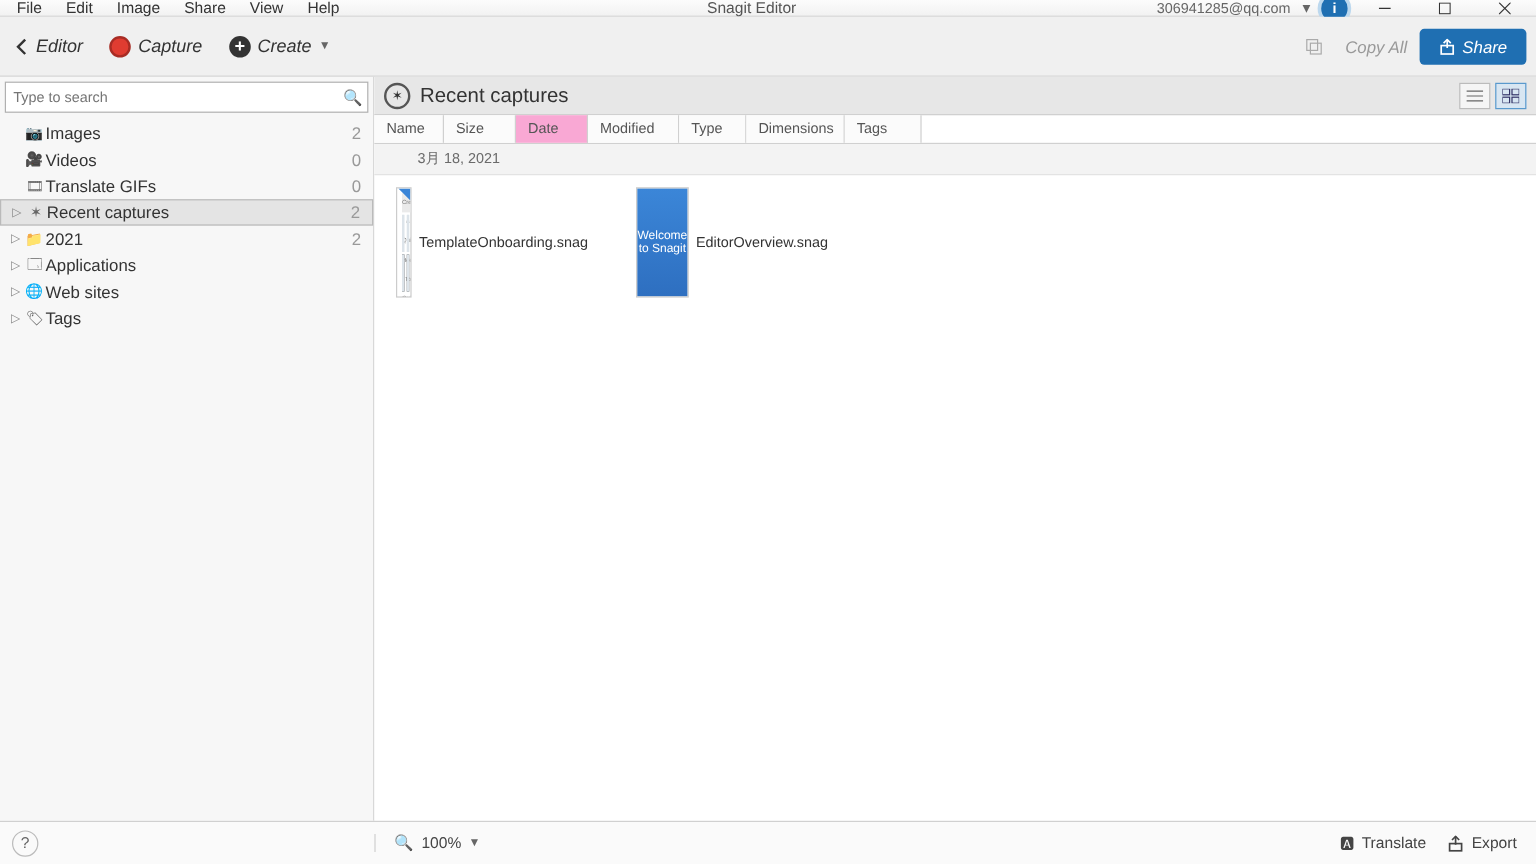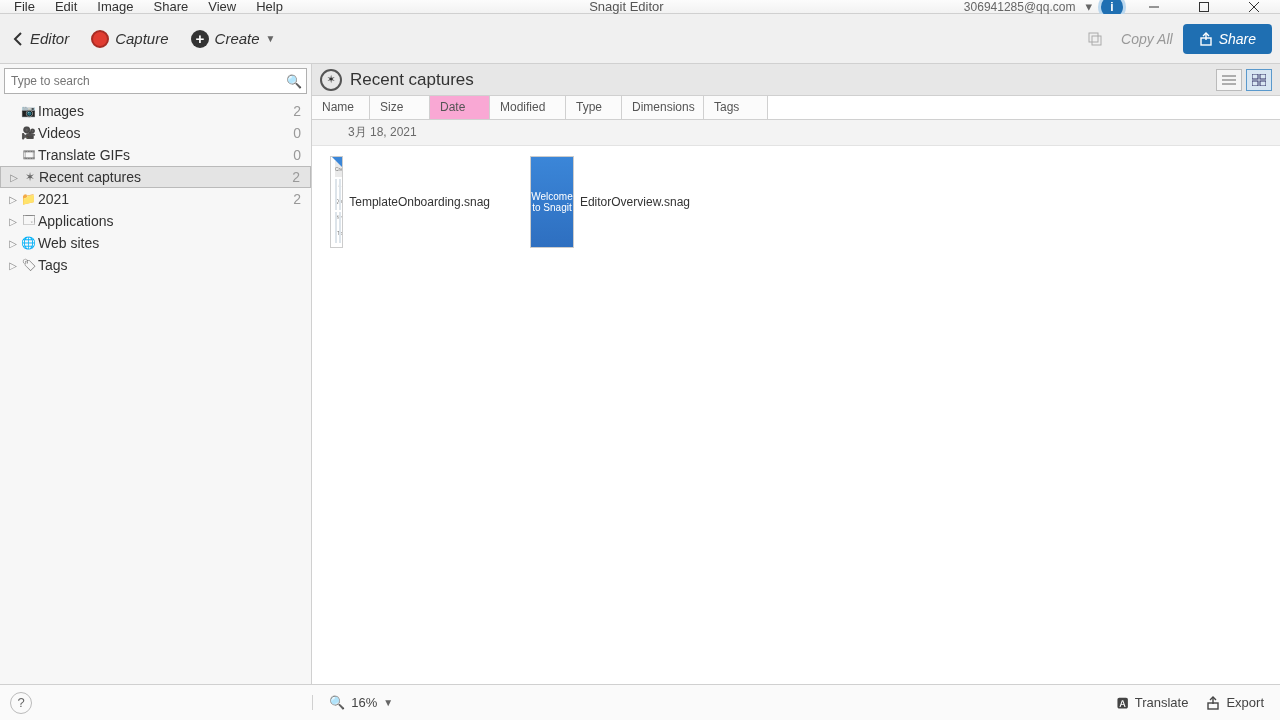--- a/index.html
+++ b/index.html
@@ -269,21 +269,21 @@
   </div>
 </div>
 
 <div class="statusbar">
   <div class="status-left">
     <div class="help-btn">?</div>
   </div>
   <div class="status-mid">
     <div class="zoom">
       <span>🔍</span>
-      <span>16%</span>
+      <span>100%</span>
       <span style="font-size:10px;color:#666;">▼</span>
     </div>
   </div>
   <div class="status-right">
     <div class="sb-btn">
       <span>🅰</span>
       <span>Translate</span>
     </div>
     <div class="sb-btn">
       <svg width="14" height="14">

